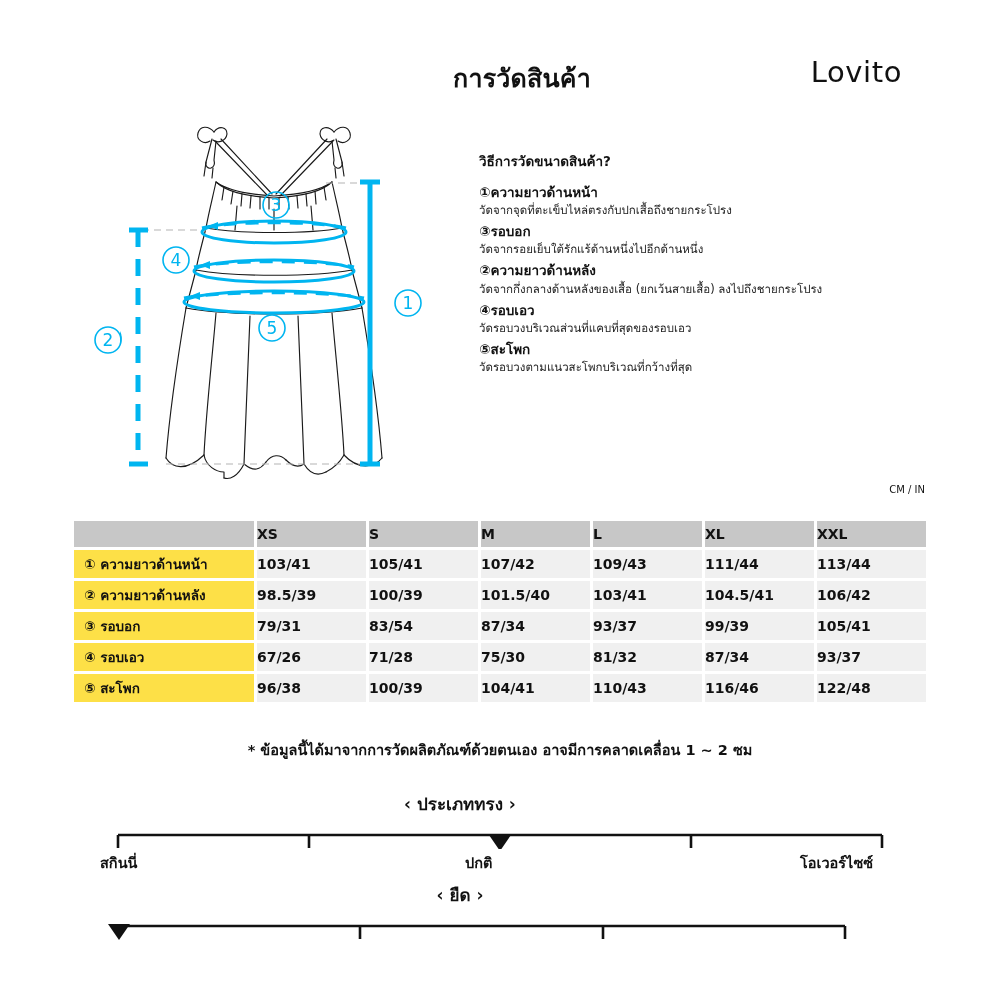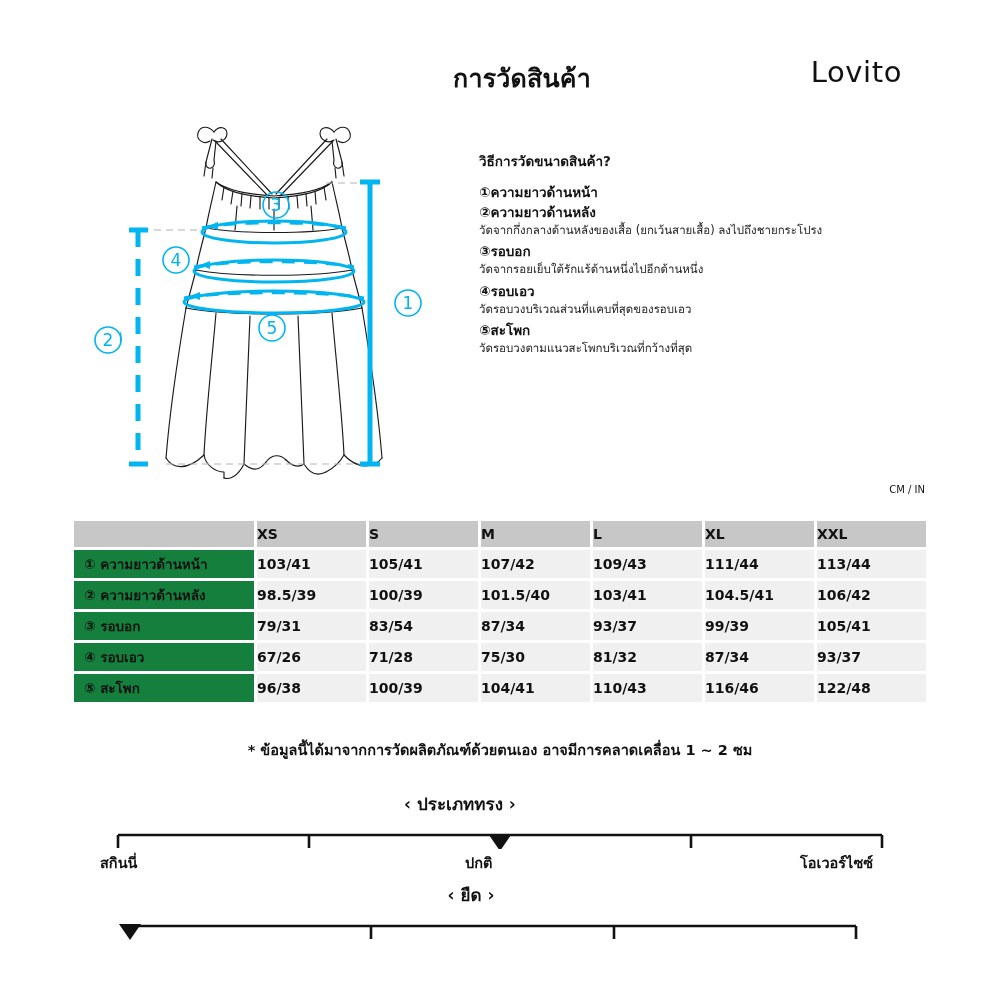--- a/index.html
+++ b/index.html
@@ -61,39 +61,39 @@
   }
   .size-table th, .size-table td {
     height: 26px;
     font-size: 14px; font-weight: 700;
     text-align: left; vertical-align: middle;
     padding: 3px 0;
   }
   .size-table thead th { background: #c7c7c7; }
   .size-table thead th.corner { background: #c7c7c7; }
   .size-table tbody th.rowhead {
-    background: #15803d;
+    background: #fde047;
     text-align: left; padding-left: 10px;
     font-size: 13.5px; font-weight: 700;
     white-space: nowrap;
   }
   .size-table tbody td { background: #f0f0f0; }
   .size-table col.c0 { width: 180px; }
 
   
   .footnote {
     position: absolute; left: 0; top: 738px; width: 1000px;
     text-align: center;
     font-size: 14.5px; font-weight: 700;
   }
 
   
   .scale-block { position: absolute; left: 0; width: 920px; }
   .scale-block.fit { top: 790px; }
-  .scale-block.stretch { top: 881px; margin-left: 11px; }
+  .scale-block.stretch { top: 881px; }
   .scale-title {
     text-align: center; font-size: 17px; font-weight: 700;
     margin-bottom: 6px;
   }
   .scale-svg-wrap { position: relative; width: 1000px; height: 26px; }
   .scale-labels { position: relative; width: 1000px; height: 22px; text-align: right; }
   .scale-label {
     position: absolute; top: 2px;
     font-size: 14.5px; font-weight: 700; white-space: nowrap;
   }
@@ -235,28 +235,29 @@
       <circle cx="20" cy="20" r="13" fill="none" stroke="#00b5f0" stroke-width="1.6"></circle>
       <text x="20" y="26" text-anchor="middle" font-size="17" font-family="DejaVu Sans, sans-serif" fill="#00b5f0">2</text>
     </svg>
   </div>
 
   <div class="instructions">
     <div class="instr-heading">วิธีการวัดขนาดสินค้า?</div>
 
     <div class="instr-item">
       <div class="instr-term">①ความยาวด้านหน้า</div>
+      <div class="instr-desc">วัดจากจุดที่ตะเข็บไหล่ตรงกับปกเสื้อถึงชายกระโปรง</div>
+    </div>
+    <div class="instr-item">
+      <div class="instr-term">③รอบอก</div>
+      <div class="instr-desc">วัดจากรอยเย็บใต้รักแร้ด้านหนึ่งไปอีกด้านหนึ่ง</div>
     </div>
     <div class="instr-item">
       <div class="instr-term">②ความยาวด้านหลัง</div>
       <div class="instr-desc">วัดจากกึ่งกลางด้านหลังของเสื้อ (ยกเว้นสายเสื้อ) ลงไปถึงชายกระโปรง</div>
-    </div>
-    <div class="instr-item">
-      <div class="instr-term">③รอบอก</div>
-      <div class="instr-desc">วัดจากรอยเย็บใต้รักแร้ด้านหนึ่งไปอีกด้านหนึ่ง</div>
     </div>
     <div class="instr-item">
       <div class="instr-term">④รอบเอว</div>
       <div class="instr-desc">วัดรอบวงบริเวณส่วนที่แคบที่สุดของรอบเอว</div>
     </div>
     <div class="instr-item">
       <div class="instr-term">⑤สะโพก</div>
       <div class="instr-desc">วัดรอบวงตามแนวสะโพกบริเวณที่กว้างที่สุด</div>
     </div>
   </div>

